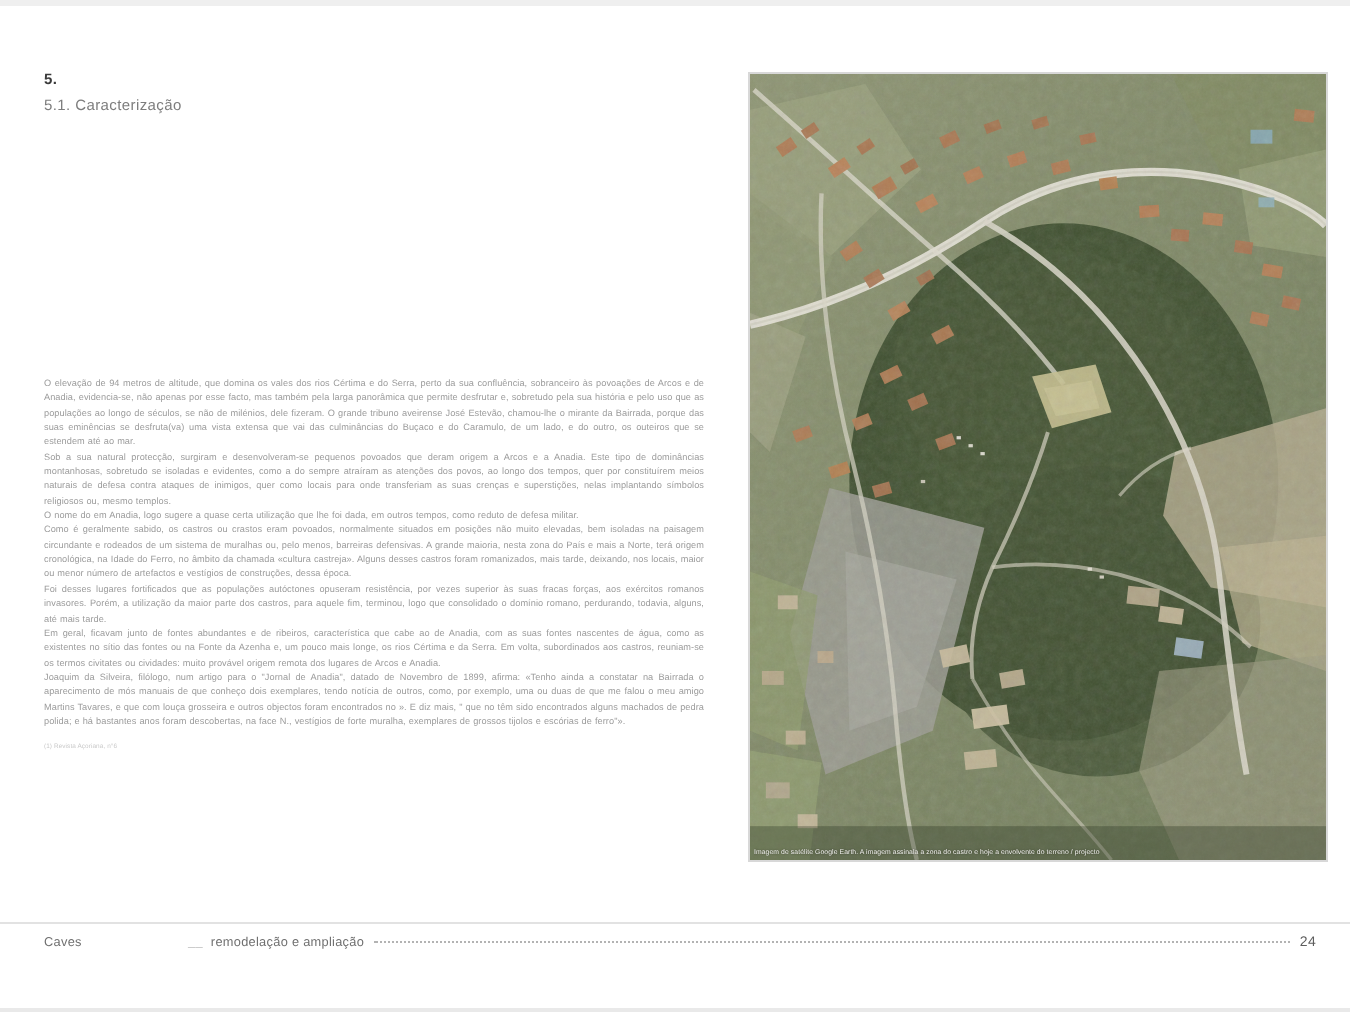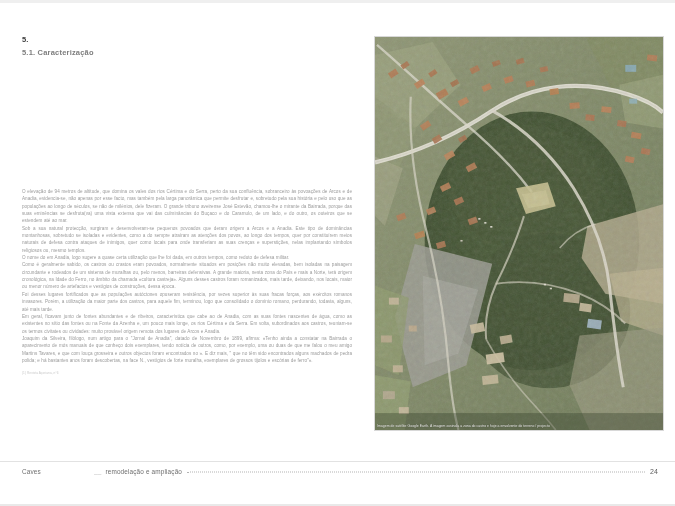--- a/index.html
+++ b/index.html
@@ -44,21 +44,21 @@
   }
   .heading-num {
     font-size: 7.5px;
     font-weight: bold;
     color: #3a3a3a;
     letter-spacing: 0.2px;
     line-height: 11px;
   }
   .heading-sub {
     font-size: 7.5px;
-    font-weight: bold;
+    font-weight: normal;
     color: #7d7d7d;
     letter-spacing: 0.2px;
     line-height: 12px;
     margin-top: 2px;
   }
 
   
   .text-column {
     position: absolute;
     left: 22px;

